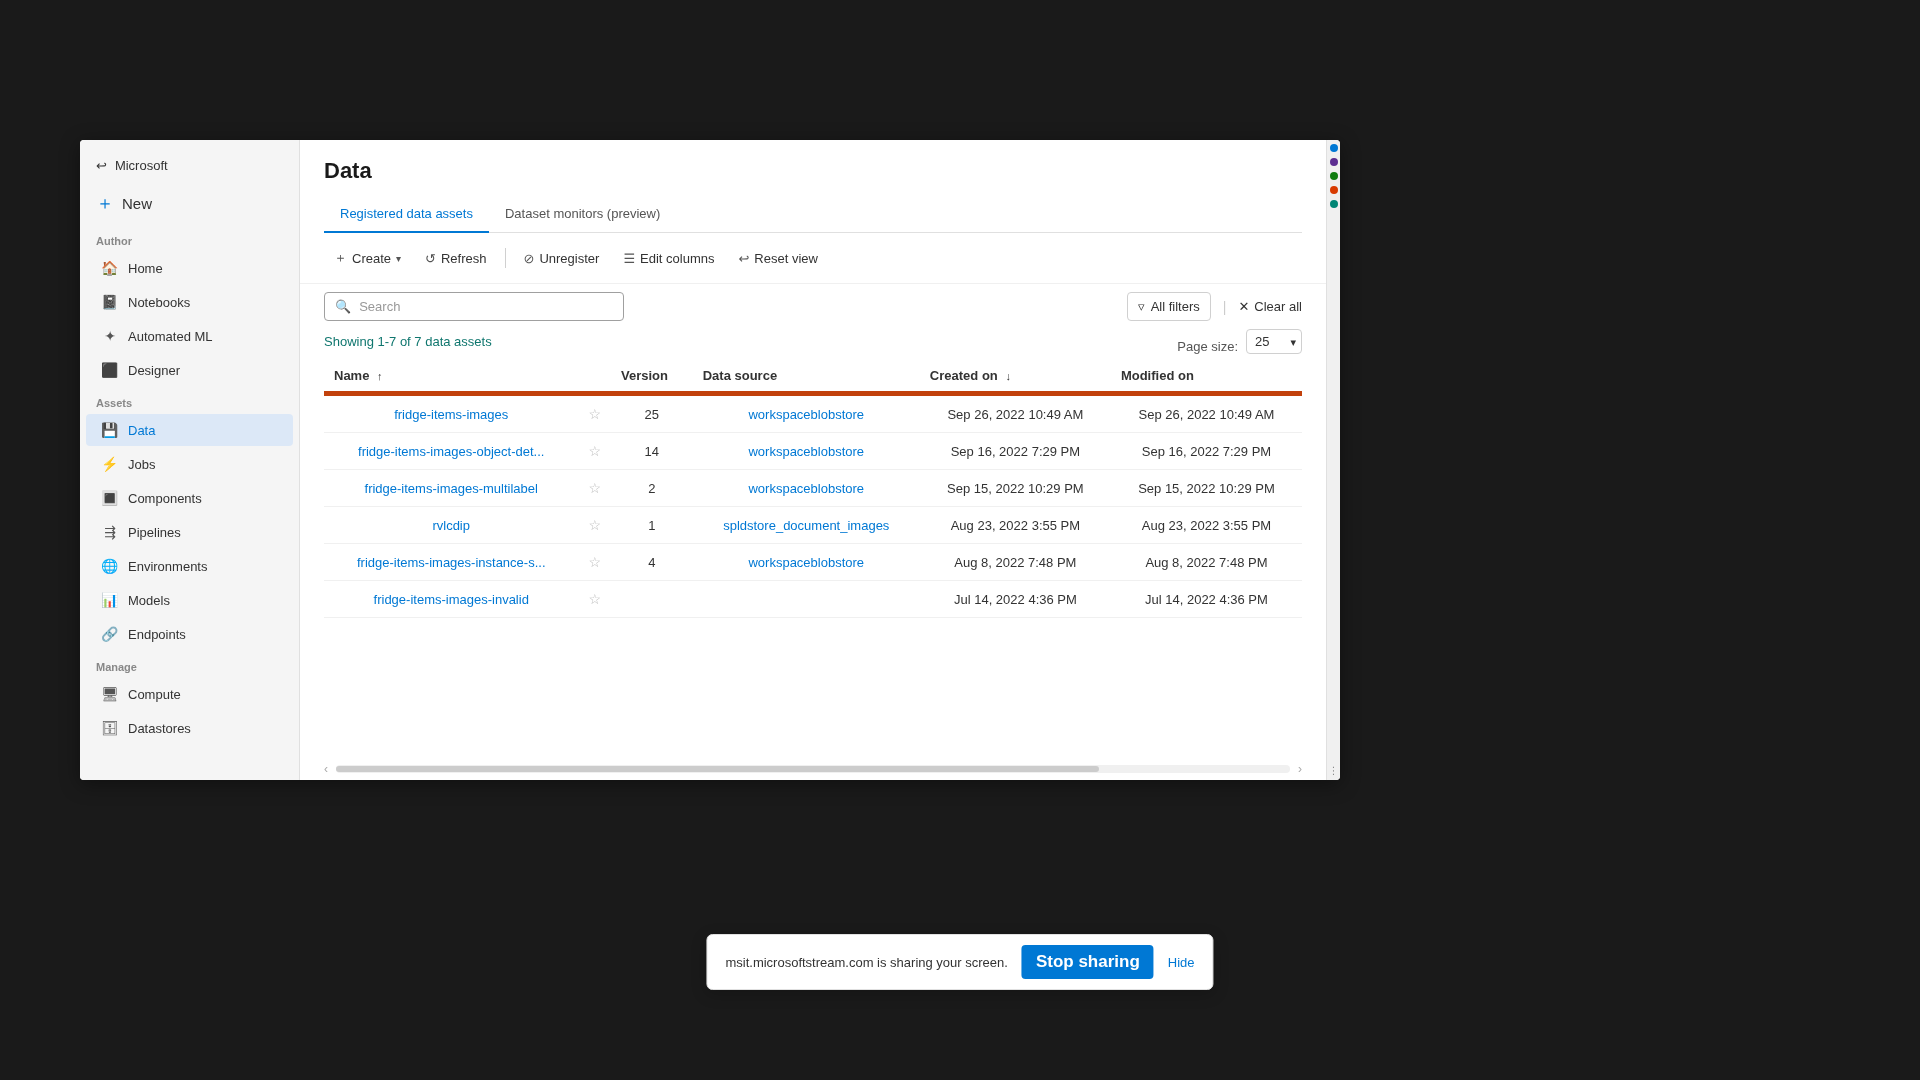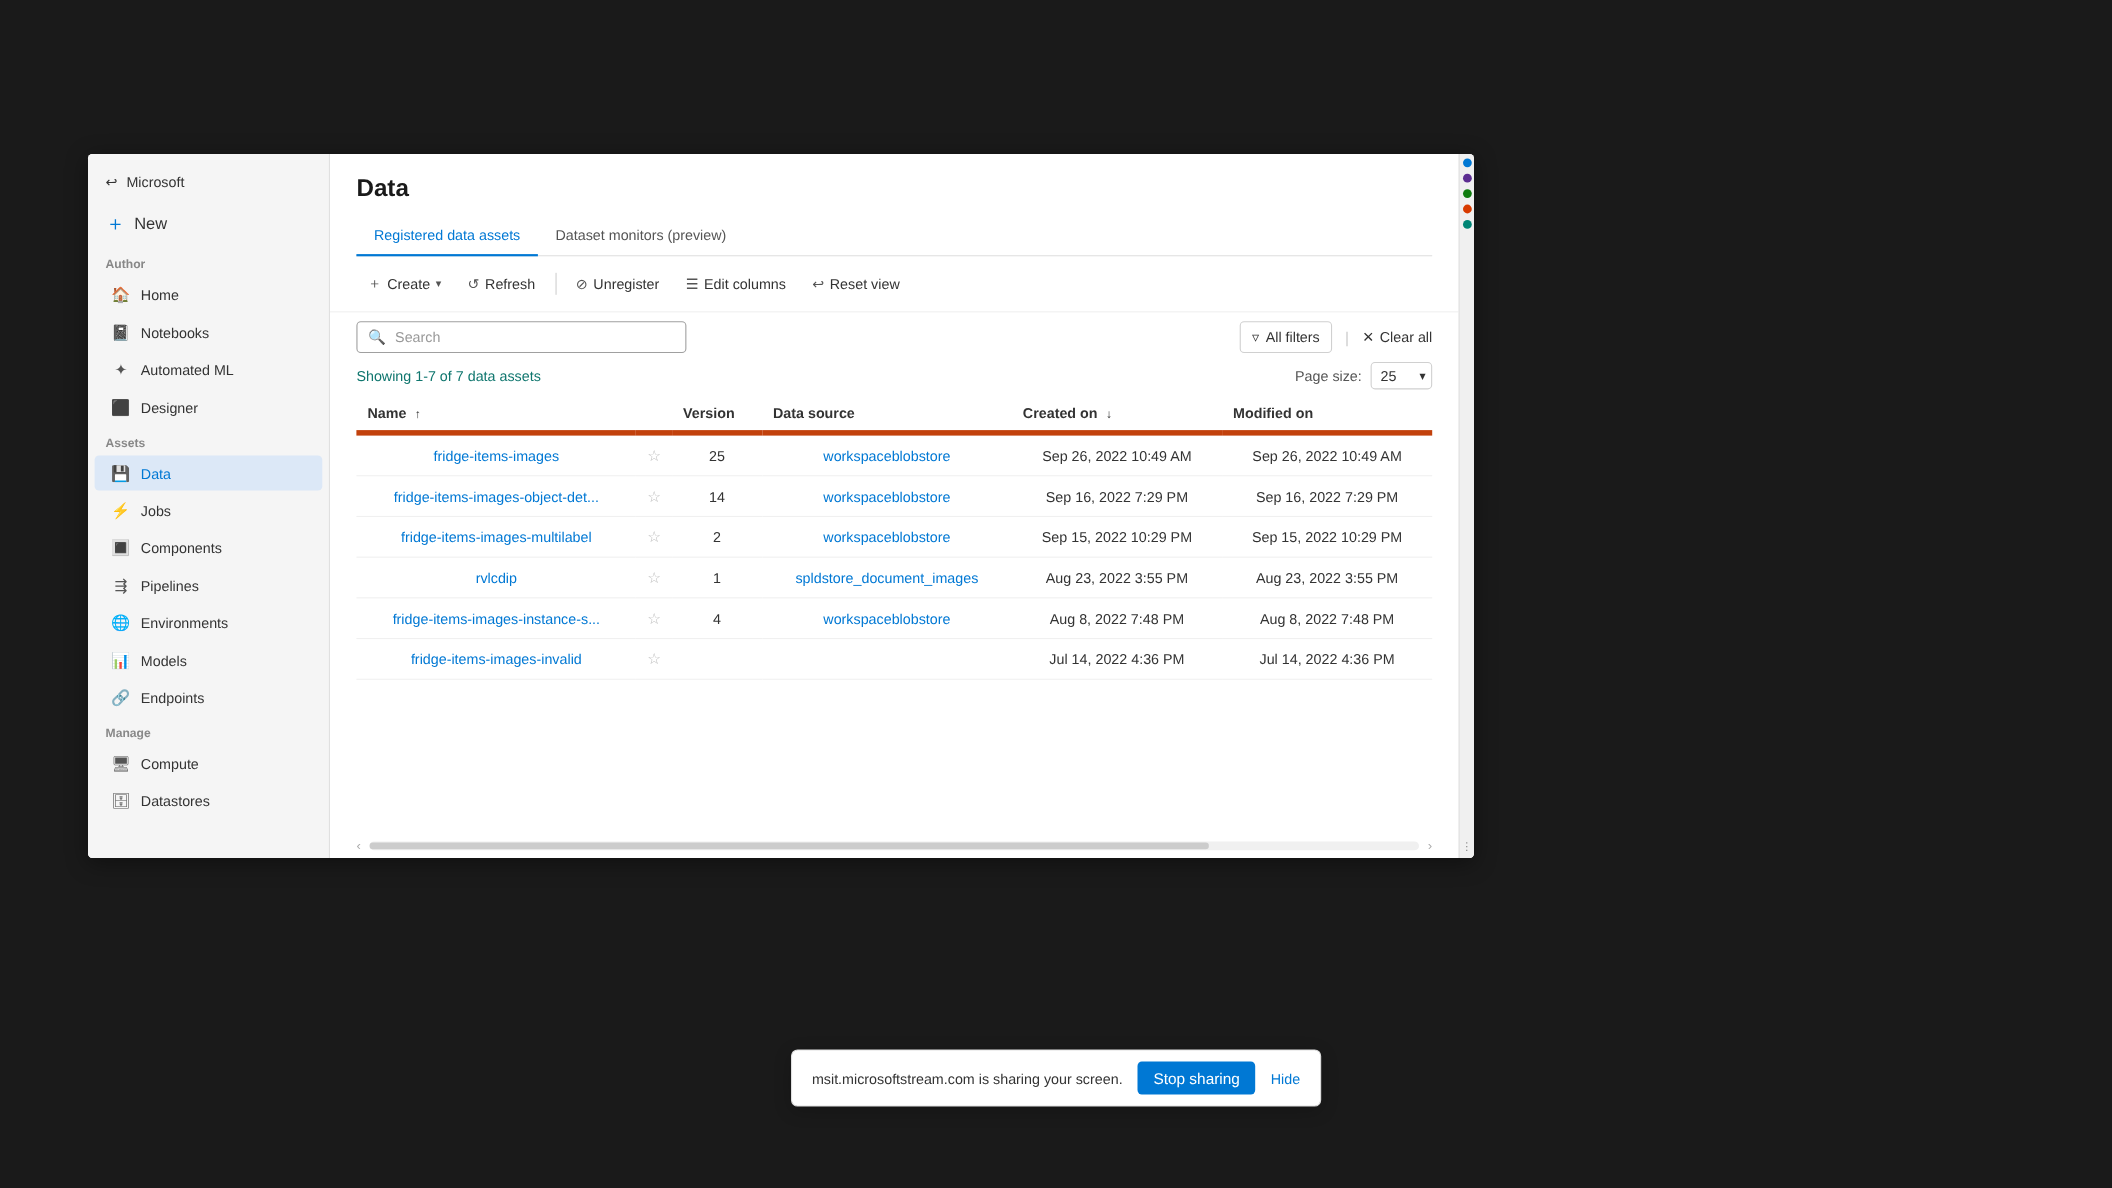--- a/index.html
+++ b/index.html
@@ -320,21 +320,21 @@
     }
 
     
     .data-table-wrapper::-webkit-scrollbar { width: 8px; }
     .data-table-wrapper::-webkit-scrollbar-track { background: #f0f0f0; }
     .data-table-wrapper::-webkit-scrollbar-thumb { background: #ccc; border-radius: 4px; }
 
     
     .screen-sharing-bar {
       position: fixed;
-      bottom: 74px;
+      bottom: 90px;
       left: 50%;
       transform: translateX(-50%);
       background: #fff;
       border: 1px solid #e0e0e0;
       border-radius: 6px;
       box-shadow: 0 4px 16px rgba(0,0,0,0.2);
       display: flex;
       align-items: center;
       gap: 14px;
       padding: 10px 18px;
@@ -342,23 +342,23 @@
       color: #333;
       z-index: 1000;
     }
 
     .stop-sharing-btn {
       background: #0078d4;
       color: #fff;
       border: none;
       border-radius: 4px;
       padding: 7px 14px;
-      font-size: 14px;
-      cursor: pointer;
-      font-weight: 400;
+      font-size: 17px;
+      cursor: pointer;
+      font-weight: 700;
     }
 
     .hide-btn {
       background: none;
       border: none;
       font-size: 13px;
       color: #0078d4;
       cursor: pointer;
     }
   </style>
@@ -491,21 +491,21 @@
         <span style="color:#ccc;">|</span>
         <button class="clear-all-btn">
           <span>✕</span>
           <span>Clear all</span>
         </button>
       </div>
     </div>
 
     <div style="display:flex; align-items:center; justify-content:space-between; padding: 0 24px 6px;">
       <div class="results-info" style="padding:0;">Showing 1-7 of 7 data assets</div>
-      <div style="display:flex; align-items:center; gap:8px;">
+      <div style="display:flex; align-items:flex-end; gap:8px;">
         <span style="font-size:13px; color:#555;">Page size:</span>
         <div class="page-size-wrapper">
           <select class="page-size-select">
             <option value="10">10</option>
             <option value="25" selected="">25</option>
             <option value="50">50</option>
             <option value="100">100</option>
           </select>
         </div>
       </div>

